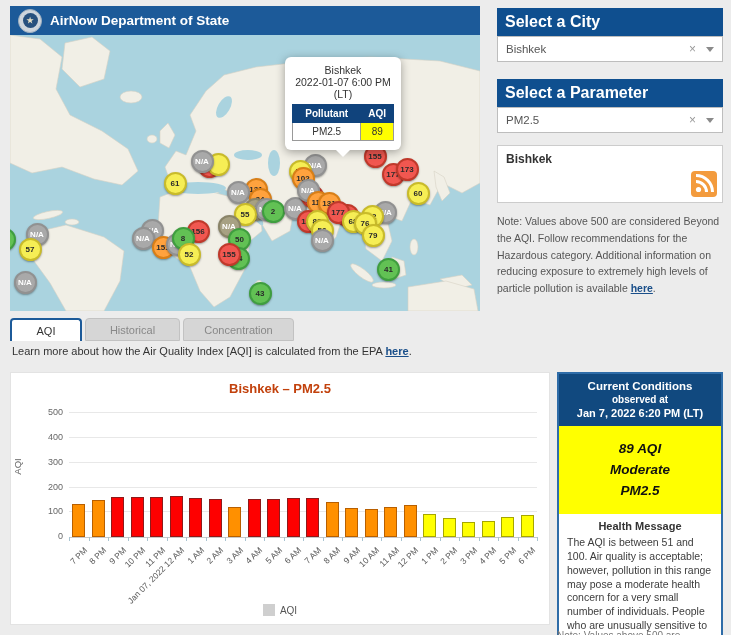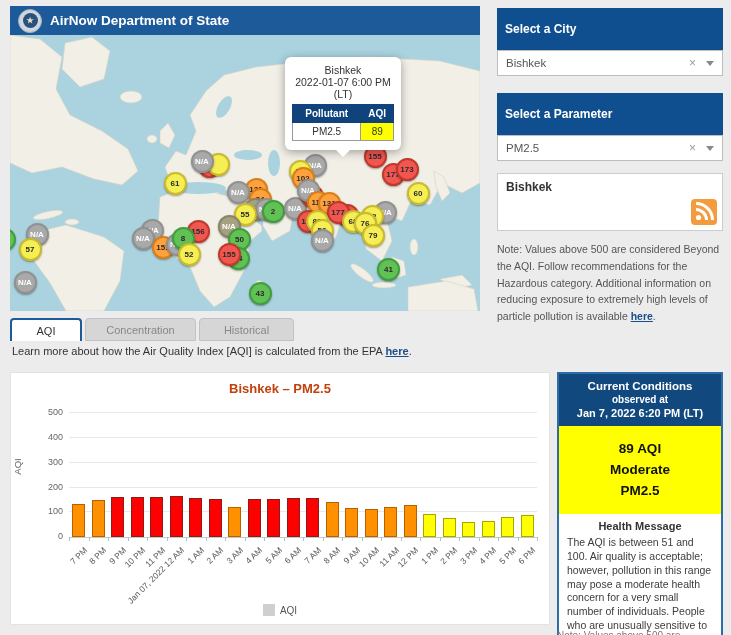--- a/index.html
+++ b/index.html
@@ -65,42 +65,42 @@
   .ytick{position:absolute;left:-34px;width:28px;text-align:right;font-size:9px;color:#666;}
   .bar{position:absolute;bottom:0;width:13px;box-sizing:border-box;border-style:solid;border-width:1px;}
   .xtick{position:absolute;top:100%;width:1px;height:4px;background:#a9c4d1;}
   .xlabel{position:absolute;font-size:8.5px;color:#555;white-space:nowrap;
     transform:translateX(-100%) rotate(-45deg);transform-origin:100% 0;}
   .legend{position:absolute;left:0;bottom:8px;width:100%;display:flex;
     align-items:center;justify-content:center;gap:5px;font-size:10px;color:#555;cursor:pointer;}
   .swatch{width:12px;height:12px;background:#cfcfcf;display:inline-block;}
   
   .rcol{position:absolute;left:497px;top:8px;width:226px;}
-  .panel-hdr{background:#0f4f8f;color:#fff;font-size:12px;font-weight:bold;
-    padding:14px 8px;box-sizing:border-box;}
+  .panel-hdr{background:#0f4f8f;color:#fff;font-size:16px;font-weight:bold;
+    padding:5px 8px;box-sizing:border-box;}
   .select{background:#fff;border:1px solid #bdbdbd;height:26px;display:flex;
     align-items:center;font-size:11.5px;color:#555;padding:0 8px;box-sizing:border-box;cursor:pointer;}
   .select .val{flex:1;}
   .clear-x{color:#9a9a9a;font-size:12px;margin-right:10px;cursor:pointer;}
   .caret{width:0;height:0;border-left:4px solid transparent;border-right:4px solid transparent;
     border-top:5px solid #8a8a8a;}
   .feedbox{margin-top:12px;background:#fff;border:1px solid #ccc;height:58px;
     position:relative;box-sizing:border-box;padding:6px 8px;}
   .feed-name{font-size:12px;font-weight:bold;color:#333;}
   .rss{position:absolute;right:5px;bottom:5px;width:26px;height:26px;cursor:pointer;}
   .note{margin-top:10px;font-size:10.5px;color:#555;line-height:1.6;}
   
   .cond{position:absolute;left:557px;top:372px;width:166px;background:#fff;
     border:2px solid #2e6ca8;box-sizing:border-box;}
   .cond-hdr{background:#11497f;color:#fff;text-align:center;padding:6px 4px 7px;}
   .cond-hdr .l1{font-size:11.5px;font-weight:bold;}
   .cond-hdr .l2{font-size:10px;font-weight:bold;margin-top:2px;}
   .cond-hdr .l3{font-size:11px;font-weight:bold;margin-top:2px;}
   .cond-aqi{background:#ffff00;text-align:center;padding:12px 4px 13px;color:#111;}
-  .cond-aqi div{font-size:13.5px;font-weight:bold;line-height:21px;}
+  .cond-aqi div{font-size:13.5px;font-weight:bold;line-height:21px;font-style:italic;}
   .cond-health{padding:6px 8px 9px;}
   .health-title{text-align:center;font-size:11px;font-weight:bold;color:#333;margin-bottom:4px;}
   .health-text{font-size:10.5px;color:#3c3c3c;line-height:1.32;}
   .cond-note{position:absolute;left:557px;top:630px;width:166px;font-size:10px;color:#777;}
 </style>
 </head>
 <body>
 
 <div class="app-header">
   <span class="seal">
@@ -209,22 +209,22 @@
         <td>PM2.5</td>
         <td class="aqi">89</td>
       </tr>
     </tbody>
       </table>
   </div>
 </div>
 
 <div class="tabs">
   <div class="tab active w1">AQI</div>
+  <div class="tab w3">Historical</div>
   <div class="tab w2">Concentration</div>
-  <div class="tab w3">Historical</div>
 </div>
 
 <div class="learn"><span>Learn more about how the Air Quality Index [AQI] is calculated from the EPA </span><a class="lnk">here</a><span>.</span></div>
 
 <div class="chart-panel">
   <div class="chart-title">Bishkek – PM2.5</div>
   <div class="ylabel">AQI</div>
   <div class="plot" id="plot">
       <div class="ytick" style="bottom: -4px;">0</div>
       <div class="gridline" style="bottom: 24.7273px;"></div>

